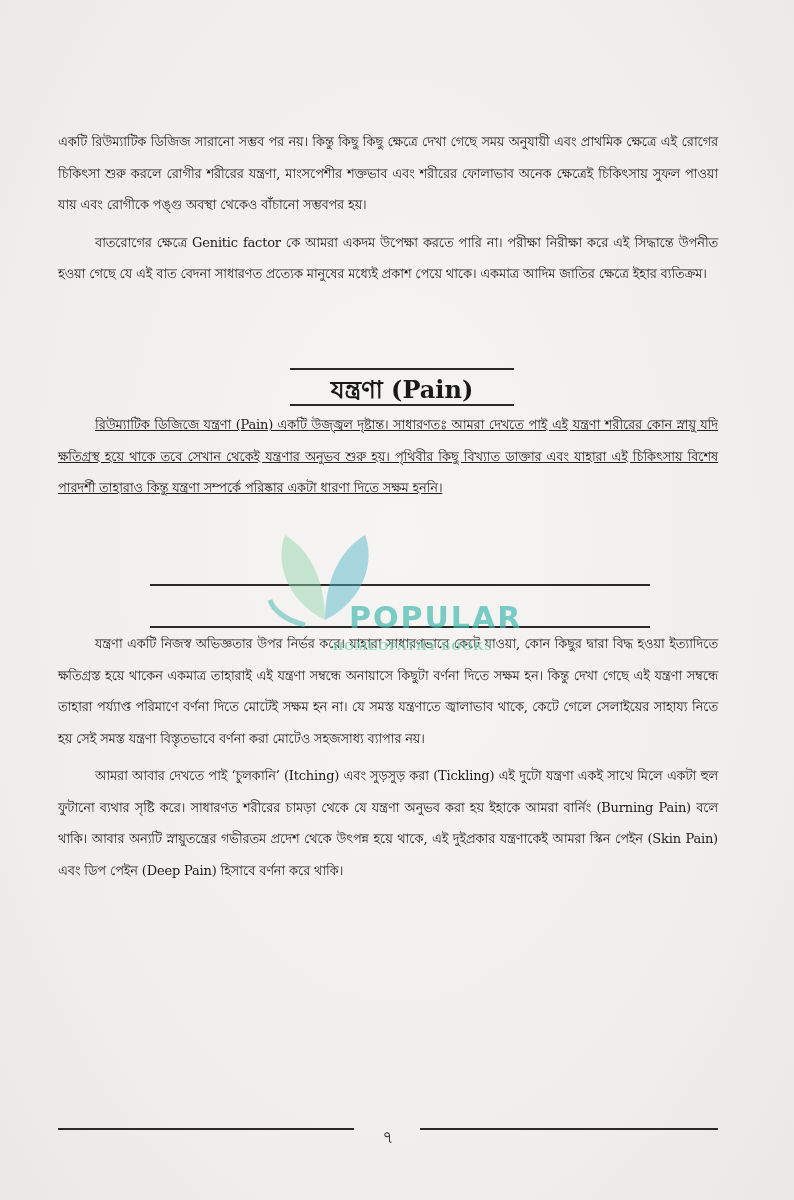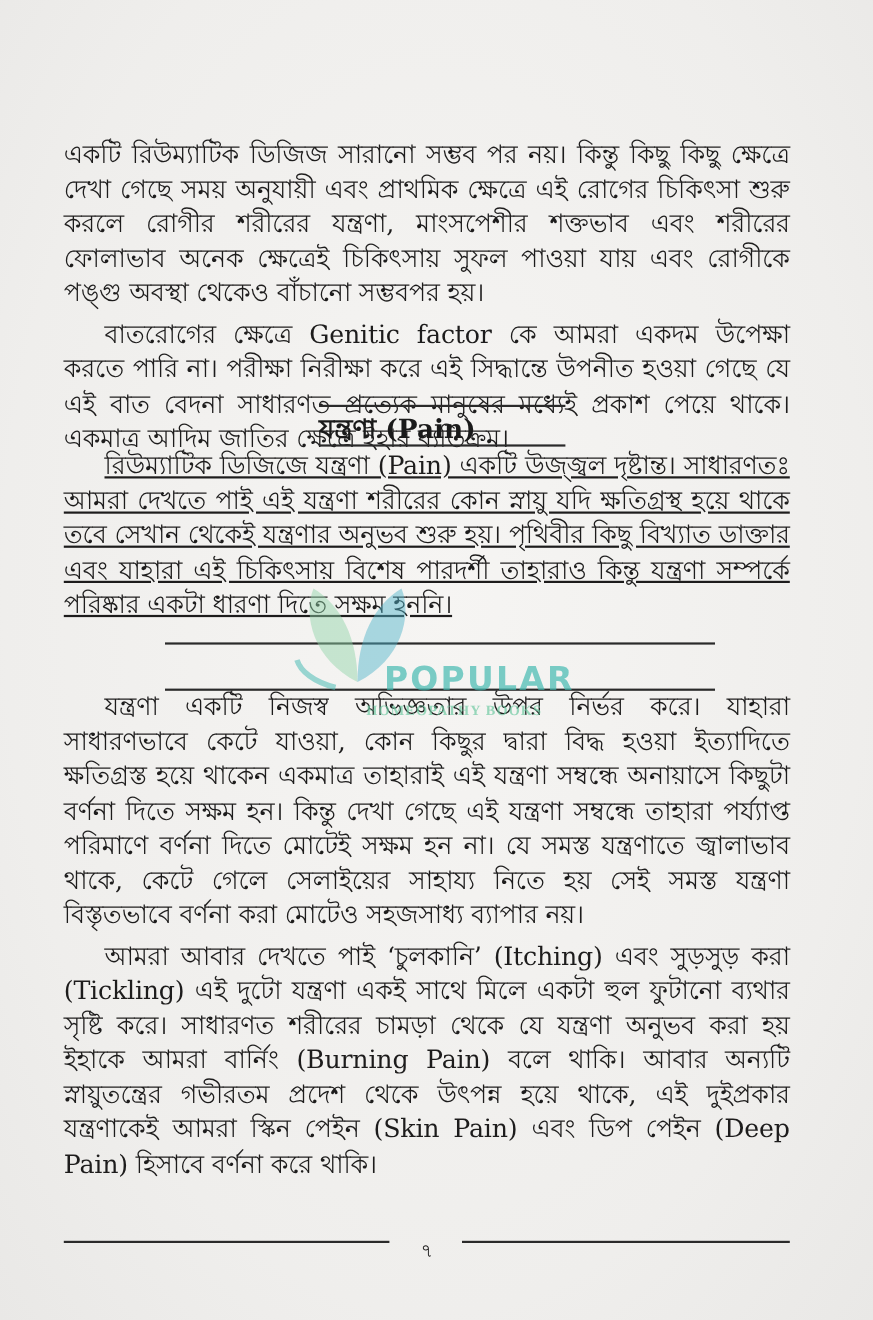--- a/index.html
+++ b/index.html
@@ -20,27 +20,27 @@
   .rh-rule {
     position: absolute; height: 3px; background: #2a2a2a;
   }
   .rh-rule.thin { height: 1.5px; }
   .rh-title {
     position: absolute; left: 0; right: 0; top: 6px; text-align: center;
     font-family: "DejaVu Sans", sans-serif; font-size: 14px; color: #222;
   }
   .body-text {
     position: absolute; left: 58px; width: 660px;
-    font-size: 23px; line-height: 31.5px; text-align: justify;
+    font-size: 13px; line-height: 31.5px; text-align: justify;
     letter-spacing: -0.2px;
   }
   .body-text p { margin: 0; }
   .body-text p.indent { text-indent: 37px; }
   .heading {
-    position: absolute; 
+    position: absolute; text-align: center;
     font-weight: bold; font-size: 24px; color: #1a1a1a;
   }
   .heading .rule { position: absolute; left: 0; right: 0; height: 2px; background: #2a2a2a; }
   .watermark {
     position: absolute; left: 245px; top: 530px; width: 320px; height: 120px;
     pointer-events: none; opacity: 0.85;
   }
   .wm-text {
     position: absolute; left: 104px; top: 70px;
     font-family: "DejaVu Sans", sans-serif; font-weight: bold;

